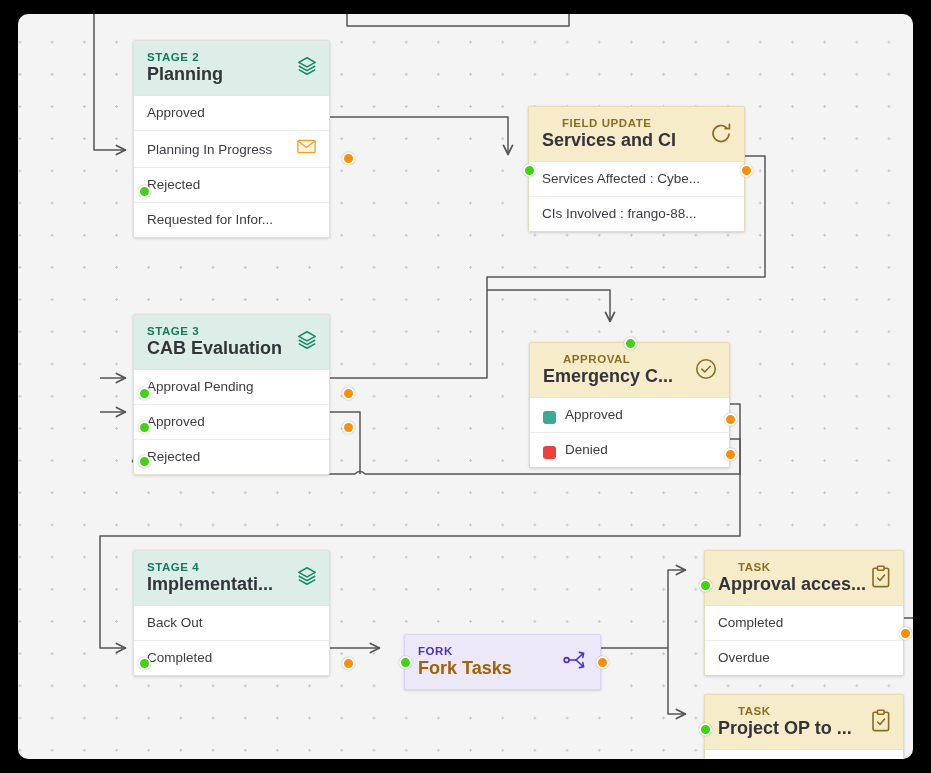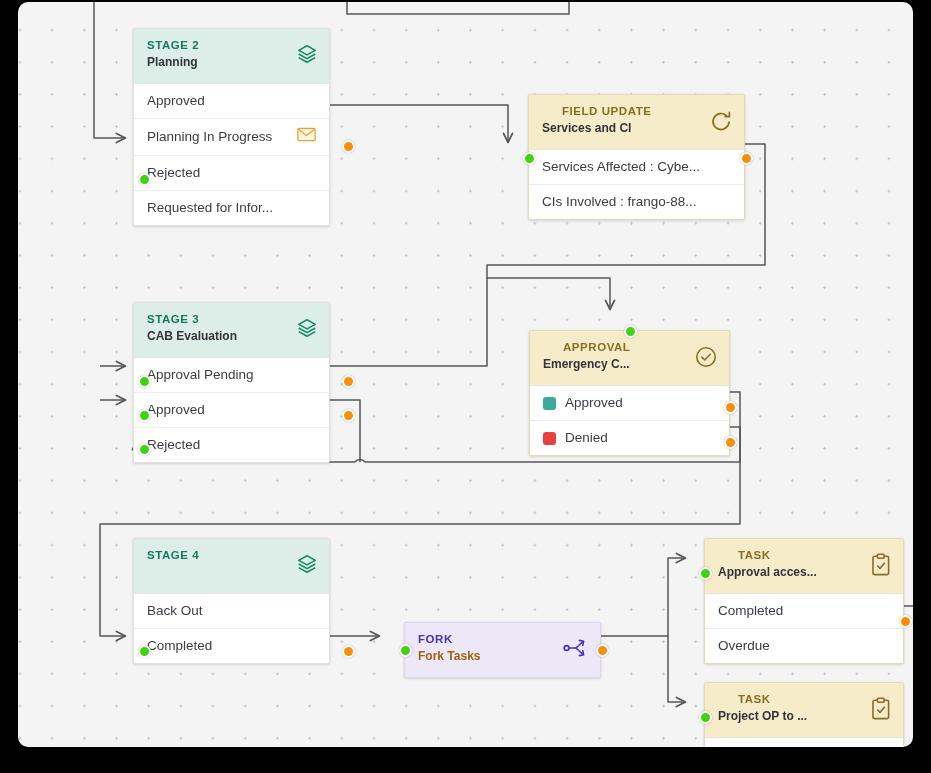--- a/index.html
+++ b/index.html
@@ -4,21 +4,21 @@
 <style>
   * { box-sizing: border-box; margin: 0; padding: 0; }
   html, body {
     width: 931px; height: 773px;
     background: #000;
     font-family: "Liberation Sans", sans-serif;
     overflow: hidden;
   }
   #canvas-frame {
     position: absolute;
-    left: 18px; top: 2px;
+    left: 18px; top: 14px;
     width: 895px; height: 745px;
     background: #f4f4f4;
     border-radius: 10px;
     overflow: hidden;
   }
   #grid {
     position: absolute; inset: 0;
     background-image: radial-gradient(#c3c3cb 1.1px, transparent 1.3px);
     background-size: 32.2px 32.2px;
     background-position: 18px 12px;
@@ -36,30 +36,30 @@
   .nhead {
     padding: 9px 12px 10px 13px;
     position: relative;
     min-height: 54px;
   }
   .nkind {
     font-size: 11.5px; font-weight: bold; letter-spacing: .55px;
     line-height: 14px;
   }
   .ntitle {
-    font-size: 12px; font-weight: bold; color: #33333a;
+    font-size: 18px; font-weight: bold; color: #33333a;
     line-height: 19px; margin-top: 1px;
     white-space: nowrap; overflow: hidden;
   }
   .nicon { position: absolute; right: 11px; top: 14px; }
   .nrow {
     padding: 8px 13px; font-size: 13.5px; color: #3c3c44;
     border-top: 1px solid #ededed; line-height: 18px;
     white-space: nowrap; overflow: hidden;
-    display: flex; align-items: center; gap: 9px;
+    display: flex; align-items: flex-end; gap: 9px;
   }
   .nrow:first-of-type { border-top: none; }
   .nbody { border-top: 1px solid #e6e6e0; }
 
   
   .t-stage  .nhead { background: #ddeee8; }
   .t-stage  .nkind { color: #127a5f; }
   .t-amber  .nhead { background: #f6ecca; }
   .t-amber  .nkind { color: #8a6d20; padding-left: 20px; }
   .t-amber  { border-color: #e6dcb4; }
@@ -235,20 +235,21 @@
       </div>
     </div>
     <span class="port in" style="left:94px; top:-6px;"></span>
     <span class="port out" style="left:194px; top:70px;"></span>
     <span class="port out" style="left:194px; top:105px;"></span>
   </div>
 
   <div class="node t-stage" style="left:115px; top:536px; width:197px;">
     <div class="nhead">
       <div class="nkind">STAGE 4</div>
+      <div class="ntitle">Implementati...</div>
       <span class="nicon">
         <svg width="22" height="22" viewBox="0 0 24 24" fill="none" stroke="#128a66" stroke-width="1.6" stroke-linejoin="round">
           <path d="M12 3 L21 8 L12 13 L3 8 Z"></path>
             <path d="M3 12 L12 17 L21 12"></path>
             <path d="M3 16 L12 21 L21 16"></path>
         </svg>
       </span>
     </div>
     <div class="nbody">
       <div class="nrow">

